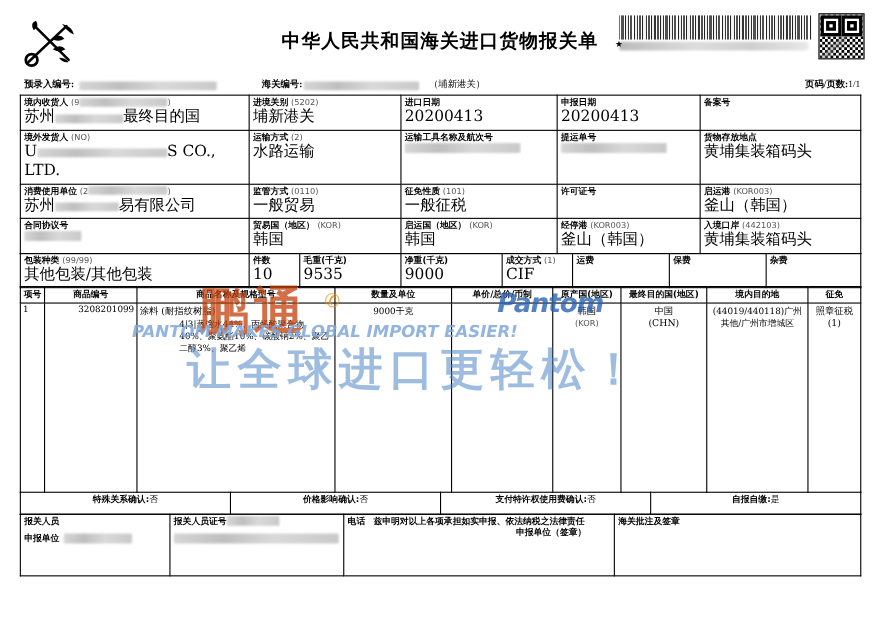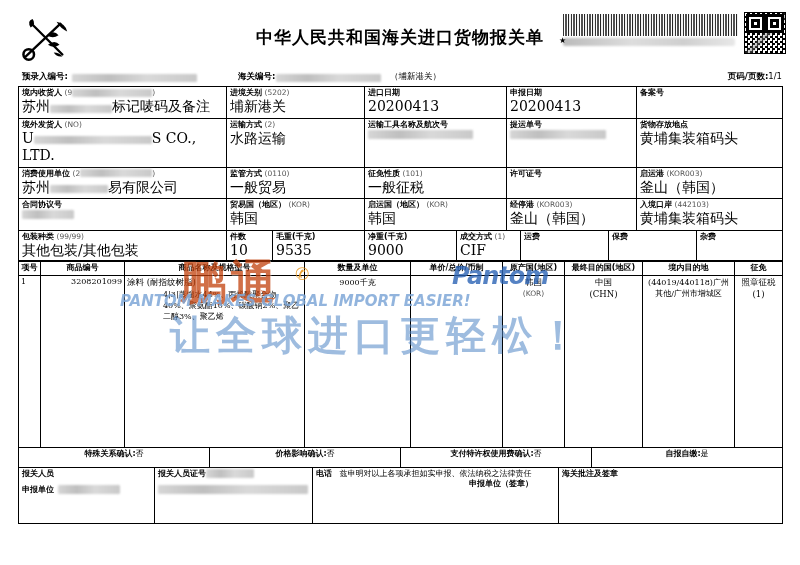--- a/index.html
+++ b/index.html
@@ -96,20 +96,21 @@
   }
   .qr::before { left: 1px; top: 1px; }
   .qr::after  { right: 1px; top: 1px; }
 
   
   .preline {
     position: relative;
     height: 16px;
     font-size: 8.5px;
     font-weight: bold;
+    font-family: Liberation Serif, serif;
   }
   .preline .lbl { position: absolute; }
   .redact {
     display: inline-block;
     vertical-align: middle;
     height: 8px;
     background: linear-gradient(90deg,#d6d6d6,#bfbfbf 30%,#d9d9d9 60%,#c9c9c9);
     filter: blur(1.1px);
     border-radius: 1px;
   }
@@ -155,21 +156,21 @@
   }
   .goods-body td { height: 170px; }
   .gdesc { font-size: 8.5px; font-family: "DejaVu Serif","Liberation Serif",serif; }
   .gsub  { font-size: 8px; padding-left: 36px; font-family: "DejaVu Serif","Liberation Serif",serif; }
 
   
   .confirm-row td { height: 16px; font-size: 8px; font-weight: bold; text-align: center; }
   .confirm-row .val { font-weight: normal; font-family: "DejaVu Serif","Liberation Serif",serif; }
 
   .sign td { height: 52px; font-size: 8px; vertical-align: top; }
-  .declare-note { text-align: center; font-weight: normal; font-size: 8px; }
+  .declare-note { text-align: center; font-weight: bold; font-size: 8px; }
   .declare-unit { text-align: right; font-weight: bold; font-size: 8px; padding-right: 22px; }
 
   
   .wm { position: absolute; pointer-events: none; }
   .wm-logo {
     left: 180px; top: 252px;
     font-size: 46px; font-weight: bold;
     color: #c2410c; opacity: .75;
     font-family: "DejaVu Sans","Liberation Sans",sans-serif;
     letter-spacing: 4px;
@@ -255,21 +256,21 @@
         <col style="width:142px">
         <col style="width:130px">
         <col style="width:146px">
     </colgroup>
     <tbody>
 
       <tr>
         <td>
           <span class="fl">境内收货人</span>
           <span class="fc">(9</span><span class="redact" style="width:80px"></span><span class="fc">)</span>
-          <div><span class="fv">苏州</span><span class="redact" style="width:62px"></span><span class="fv">标记唛码及备注</span></div>
+          <div><span class="fv">苏州</span><span class="redact" style="width:62px"></span><span class="fv">最终目的国</span></div>
         </td>
         <td>
           <span class="fl">进境关别</span>
           <span class="fc">(5202)</span>
           <div class="fv">埔新港关</div>
         </td>
         <td>
           <span class="fl">进口日期</span>
           <div class="fv">20200413</div>
         </td>

